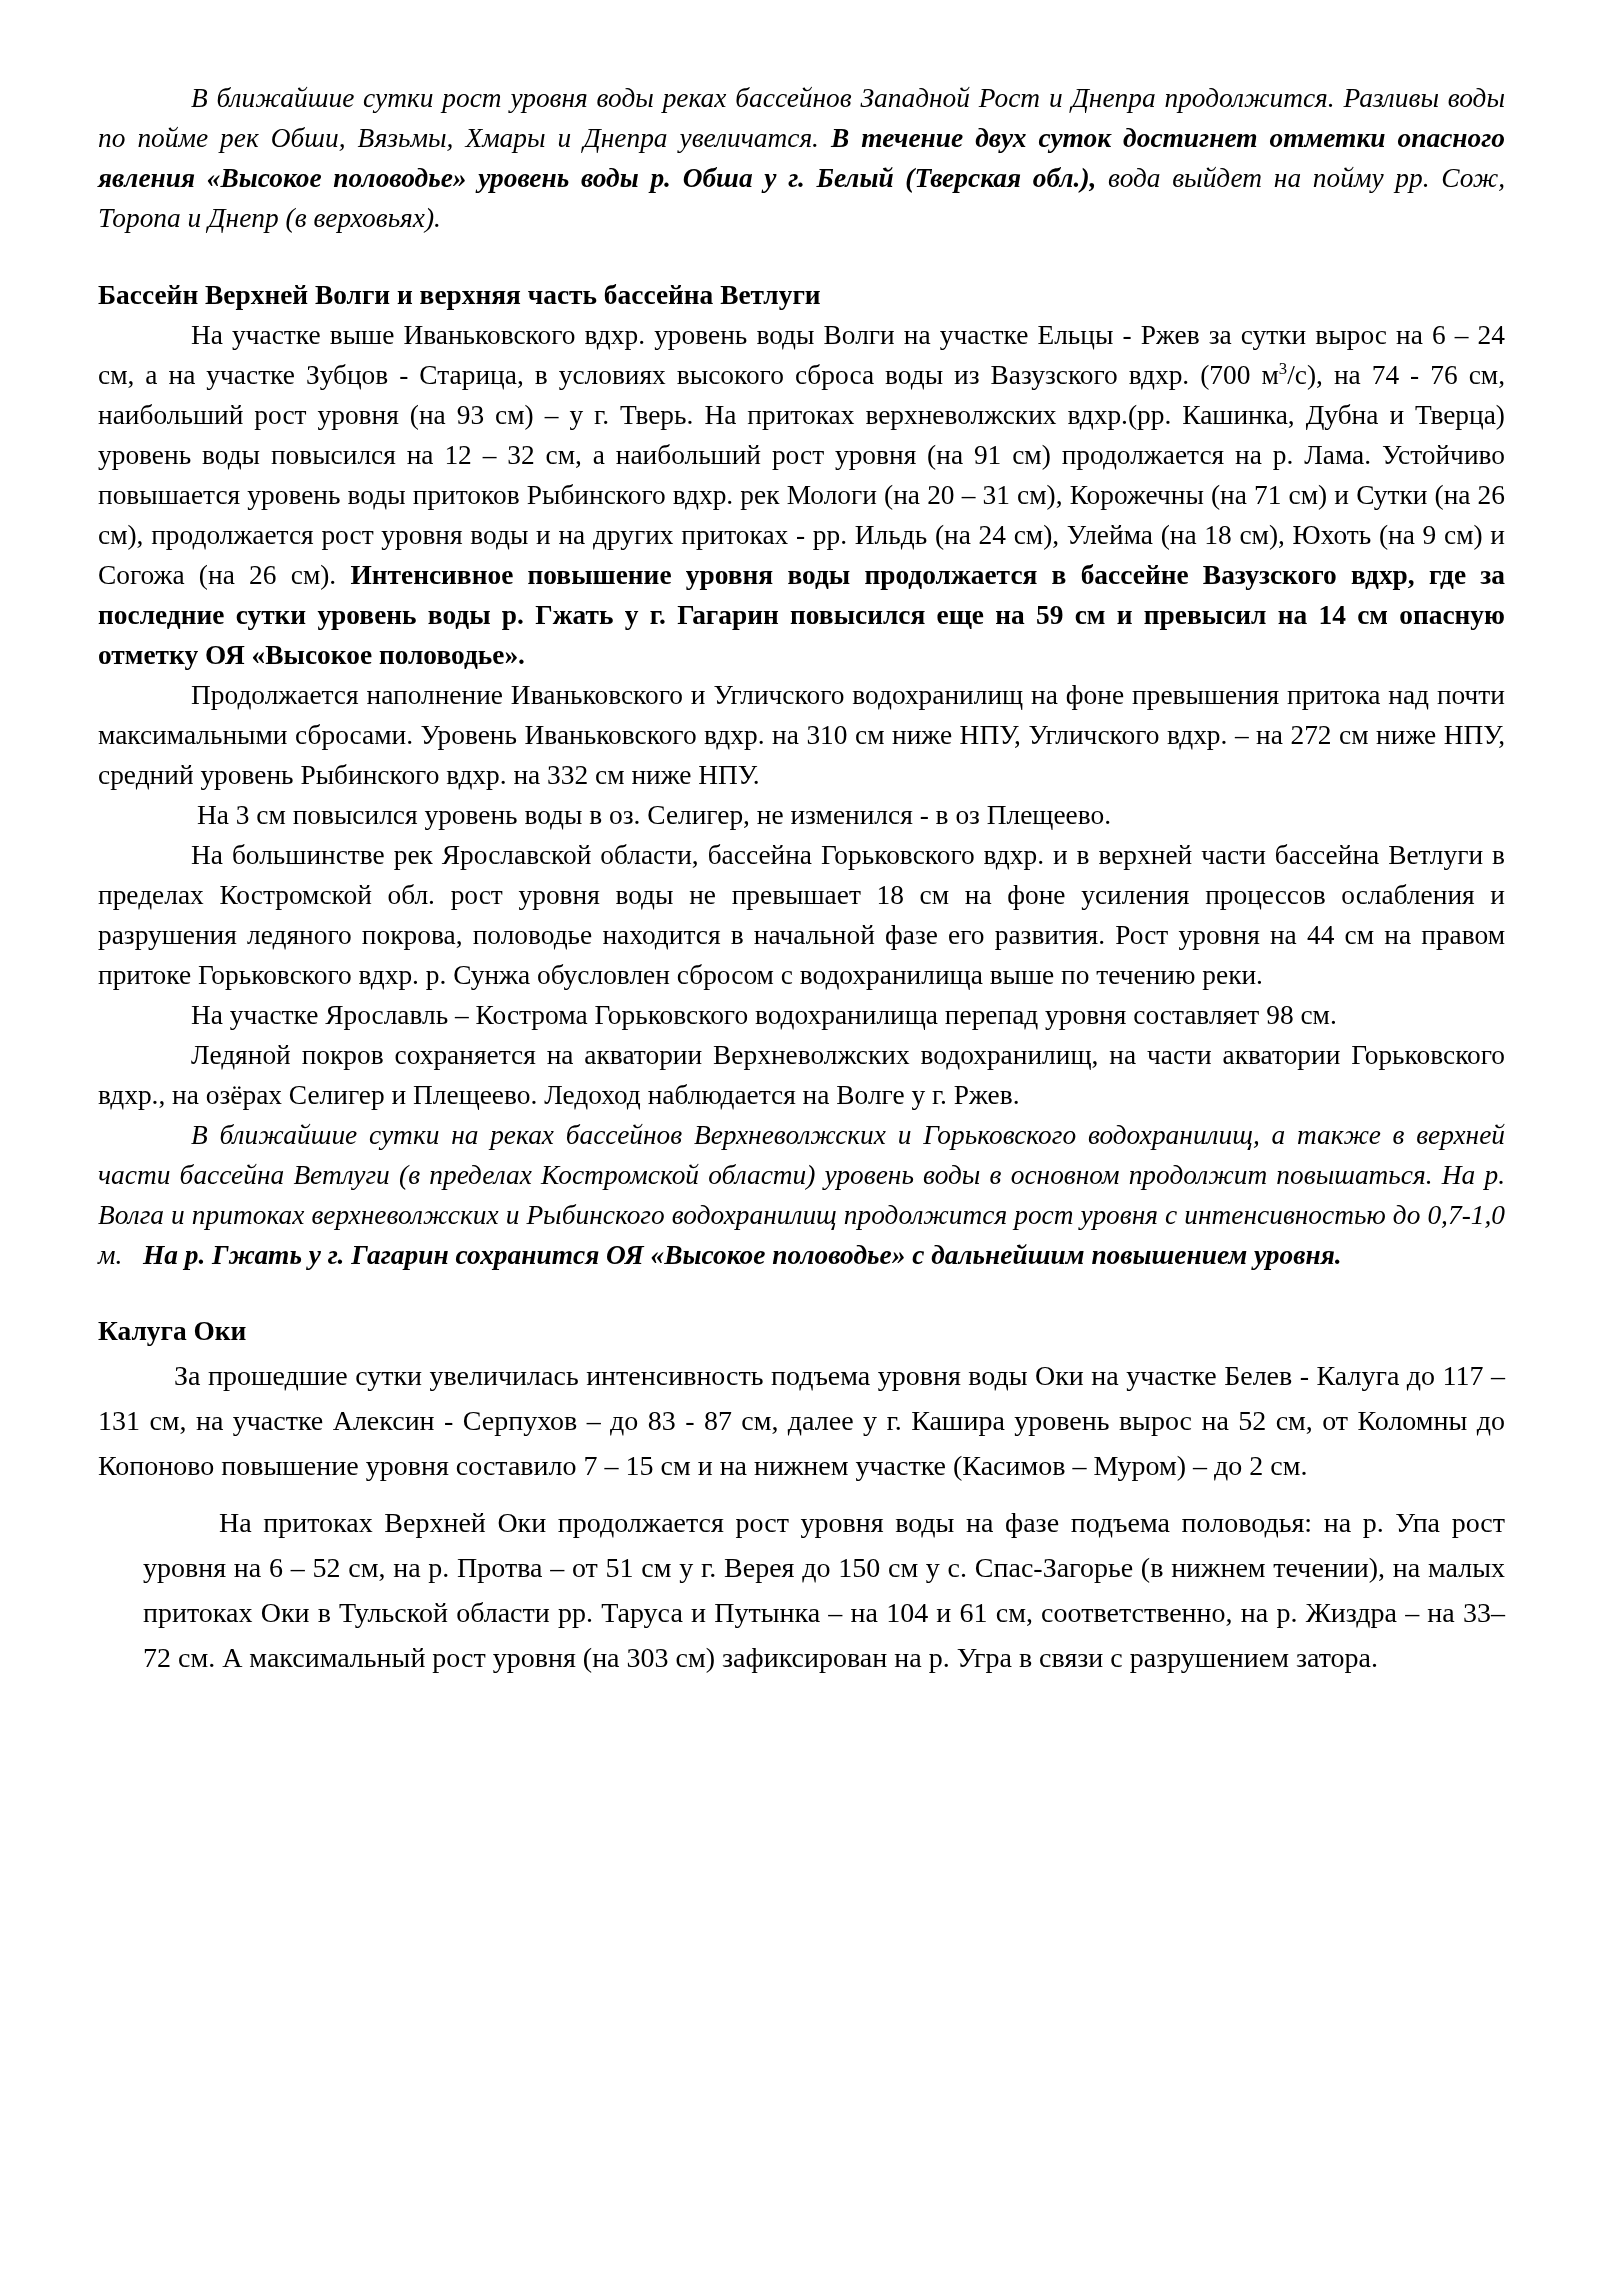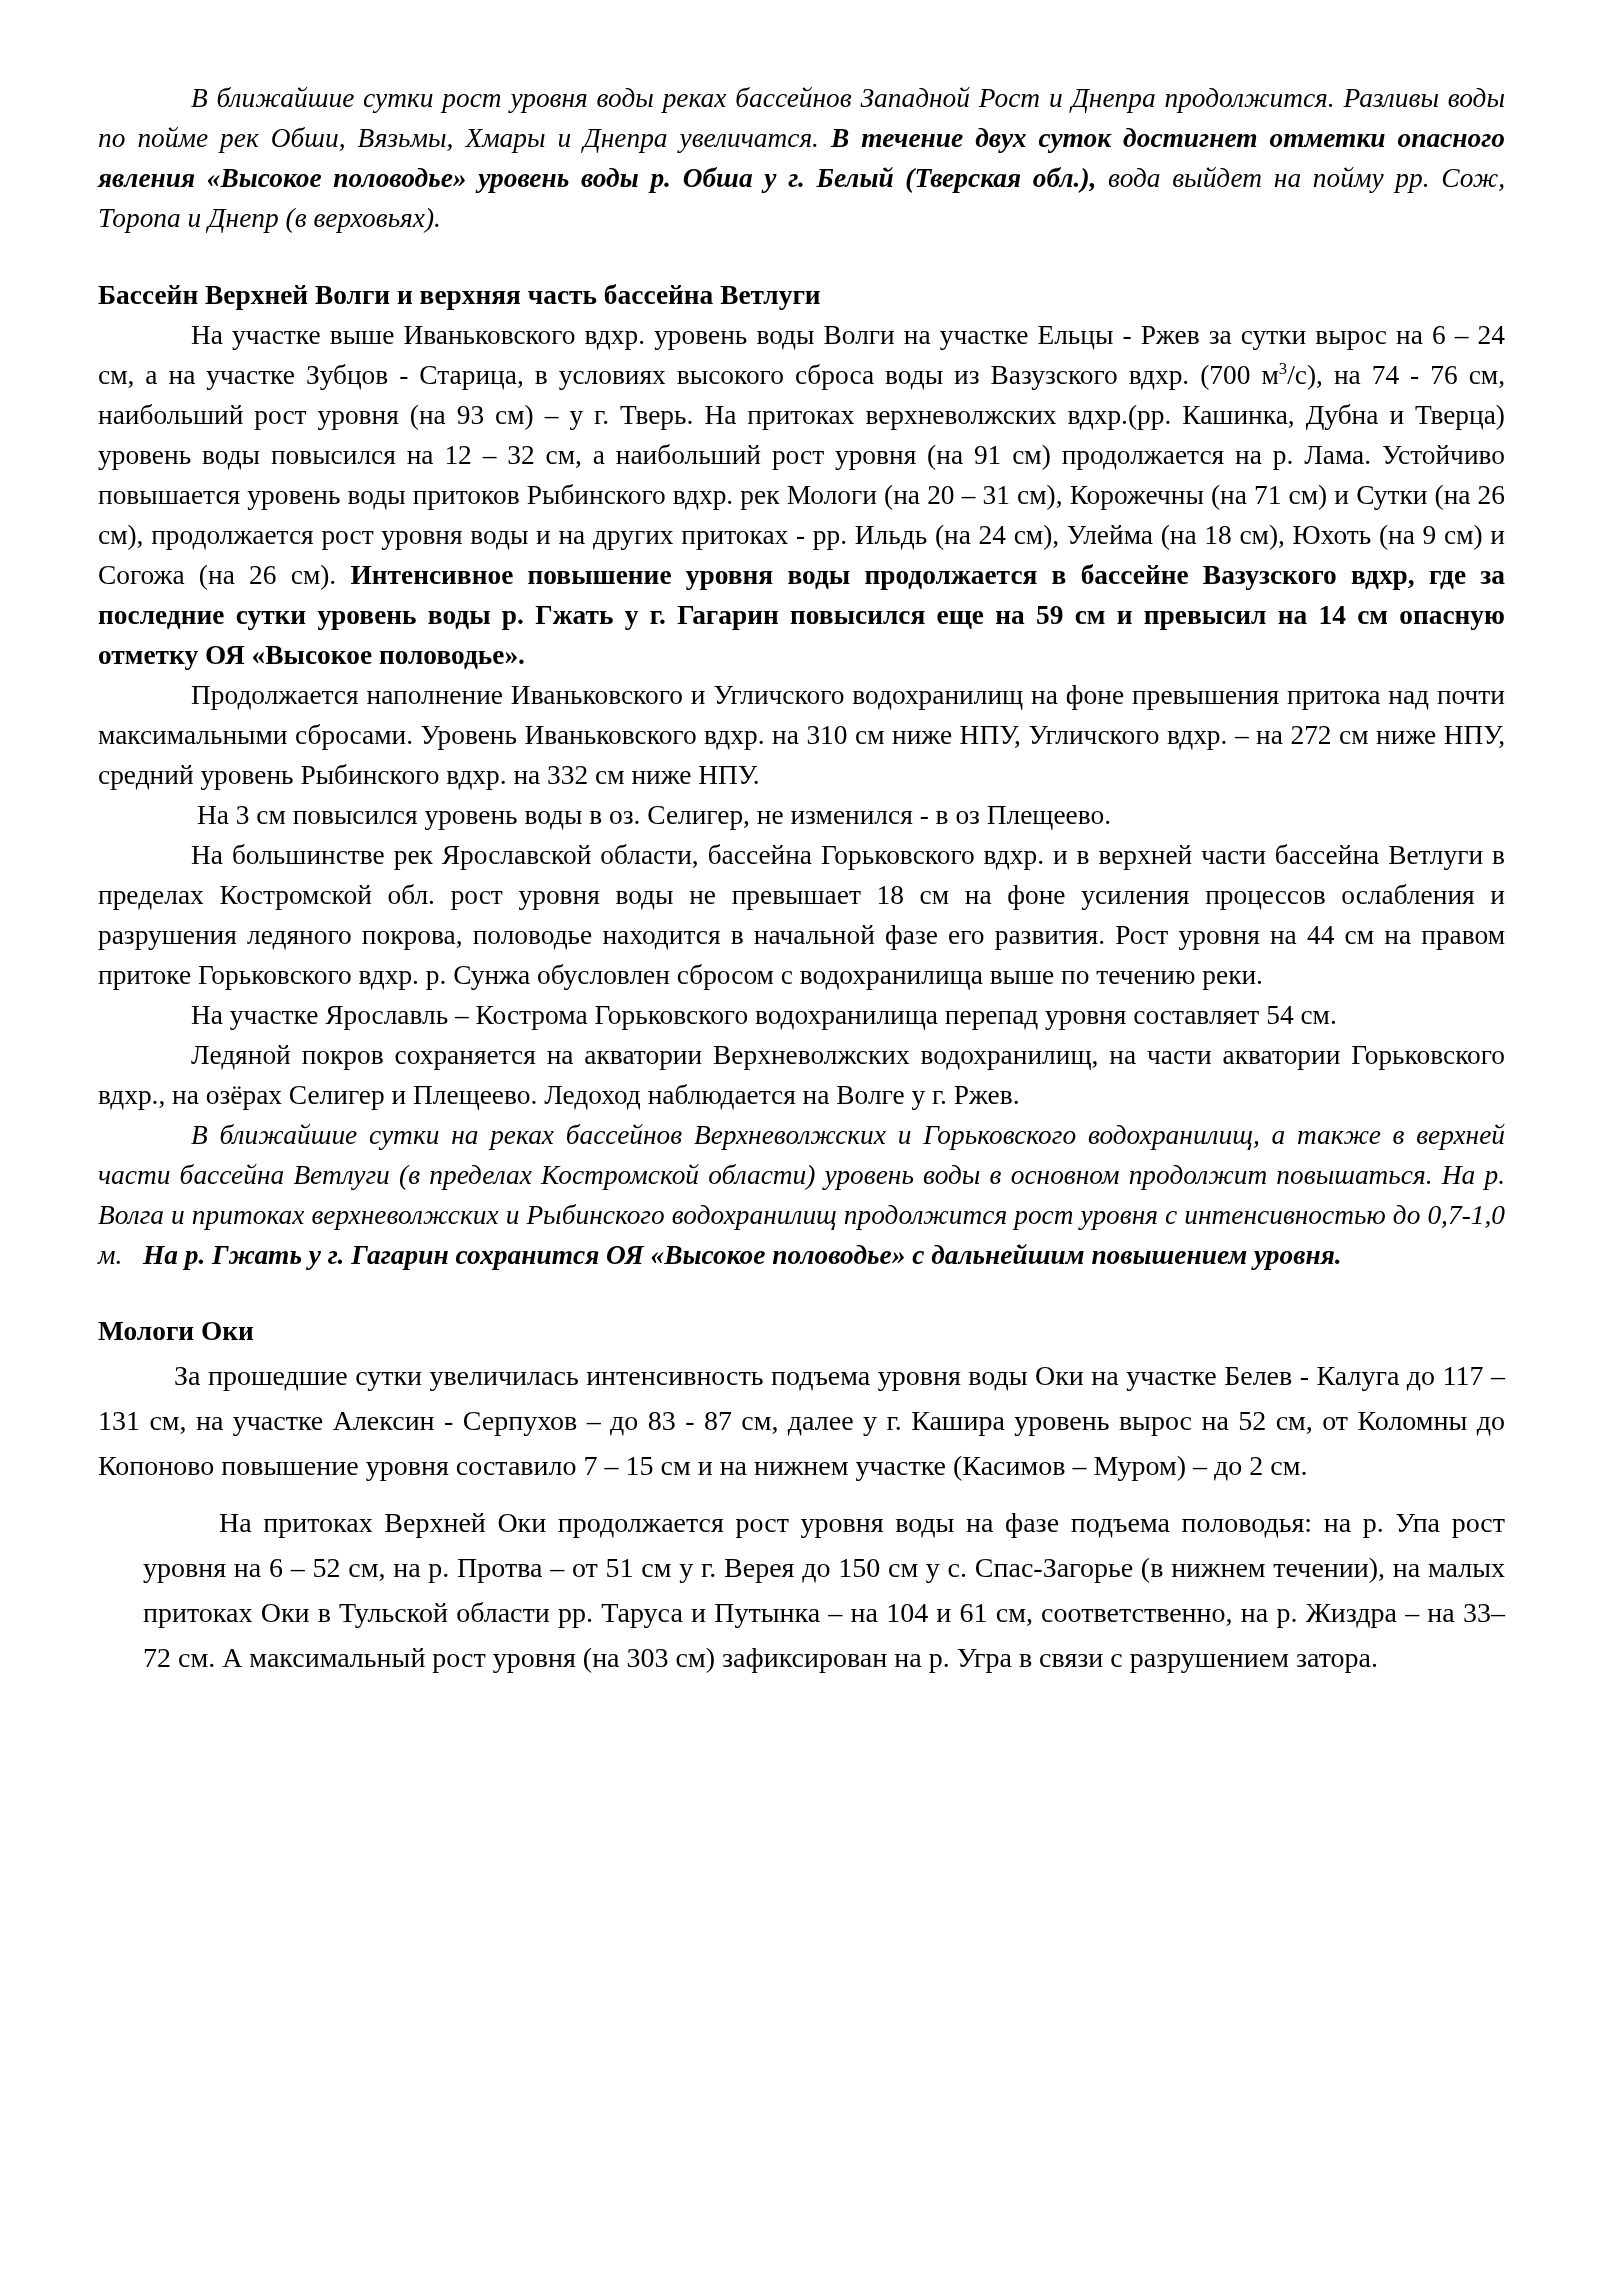--- a/index.html
+++ b/index.html
@@ -50,25 +50,25 @@
   <section class="sec1">
     <p class="it"><span>В ближайшие сутки рост уровня воды реках бассейнов Западной Рост и Днепра продолжится. Разливы воды по пойме рек Обши, Вязьмы, Хмары и Днепра увеличатся. </span><b>В течение двух суток достигнет отметки опасного явления «Высокое половодье» уровень воды р. Обша у г. Белый (Тверская обл.),</b><span> вода выйдет на пойму рр. Сож, Торопа и Днепр (в верховьях).</span></p>
   </section>
 
   <section class="sec2">
     <h2>Бассейн Верхней Волги и верхняя часть бассейна Ветлуги</h2>
     <p><span>На участке выше Иваньковского вдхр. уровень воды Волги на участке Ельцы - Ржев за сутки вырос на 6 – 24 см, а на участке Зубцов - Старица, в условиях высокого сброса воды из Вазузского вдхр. (700 м</span><sup style="font-size:16.7px;line-height:0;">3</sup><span>/с), на 74 - 76 см, наибольший рост уровня (на 93 см) – у г. Тверь. На притоках верхневолжских вдхр.(рр. Кашинка, Дубна и Тверца) уровень воды повысился на 12 – 32 см, а наибольший рост уровня (на 91 см) продолжается на р. Лама. Устойчиво повышается уровень воды притоков Рыбинского вдхр. рек Мологи (на 20 – 31 см), Корожечны (на 71 см) и Сутки (на 26 см), продолжается рост уровня воды и на других притоках - рр. Ильдь (на 24 см), Улейма (на 18 см), Юхоть (на 9 см) и Согожа (на 26 см). </span><b>Интенсивное повышение уровня воды продолжается в бассейне Вазузского вдхр, где за последние сутки уровень воды р. Гжать у г. Гагарин повысился еще на 59 см и превысил на 14 см опасную отметку ОЯ «Высокое половодье».</b></p>
     <p>Продолжается наполнение Иваньковского и Угличского водохранилищ на фоне превышения притока над почти максимальными сбросами. Уровень Иваньковского вдхр. на 310 см ниже НПУ, Угличского вдхр. – на 272 см ниже НПУ, средний уровень Рыбинского вдхр. на 332 см ниже НПУ.</p>
     <p class="extra-indent">На 3 см повысился уровень воды в оз. Селигер, не изменился - в оз Плещеево.</p>
     <p>На большинстве рек Ярославской области, бассейна Горьковского вдхр. и в верхней части бассейна Ветлуги в пределах Костромской обл. рост уровня воды не превышает 18 см на фоне усиления процессов ослабления и разрушения ледяного покрова, половодье находится в начальной фазе его развития. Рост уровня на 44 см на правом притоке Горьковского вдхр. р. Сунжа обусловлен сбросом с водохранилища выше по течению реки.</p>
-    <p>На участке Ярославль – Кострома Горьковского водохранилища перепад уровня составляет 54 см.</p>
+    <p>На участке Ярославль – Кострома Горьковского водохранилища перепад уровня составляет 98 см.</p>
     <p>Ледяной покров сохраняется на акватории Верхневолжских водохранилищ, на части акватории Горьковского вдхр., на озёрах Селигер и Плещеево. Ледоход наблюдается на Волге у г. Ржев.</p>
     <p class="it"><span>В ближайшие сутки на реках бассейнов Верхневолжских и Горьковского водохранилищ, а также в верхней части бассейна Ветлуги (в пределах Костромской области) уровень воды в основном продолжит повышаться. На р. Волга и притоках верхневолжских и Рыбинского водохранилищ продолжится рост уровня с интенсивностью до 0,7-1,0 м.</span><span>&nbsp;&nbsp; </span><b>На р. Гжать  у г. Гагарин сохранится ОЯ «Высокое половодье» с дальнейшим повышением уровня.</b></p>
   </section>
 
   <section class="sec3">
-    <h2>Мологи Оки</h2>
+    <h2>Калуга Оки</h2>
     <p>За прошедшие сутки увеличилась интенсивность подъема уровня воды Оки на участке Белев - Калуга до 117 – 131 см, на участке Алексин - Серпухов – до 83 - 87 см, далее у г. Кашира уровень вырос на 52 см, от Коломны до Копоново  повышение уровня составило 7 – 15 см и на нижнем участке (Касимов – Муром) –  до 2 см.</p>
     <p>На притоках Верхней Оки  продолжается рост уровня воды на фазе подъема половодья: на р. Упа рост уровня на 6 – 52 см, на р. Протва – от 51 см у г. Верея до 150 см у с. Спас-Загорье (в нижнем течении), на малых притоках Оки в Тульской области рр. Таруса и Путынка – на 104  и 61 см, соответственно, на р. Жиздра – на 33–72 см. А максимальный рост уровня (на 303 см) зафиксирован на р. Угра в связи с разрушением затора.</p>
   </section>
 
 </div>
 
 
 </body></html>

